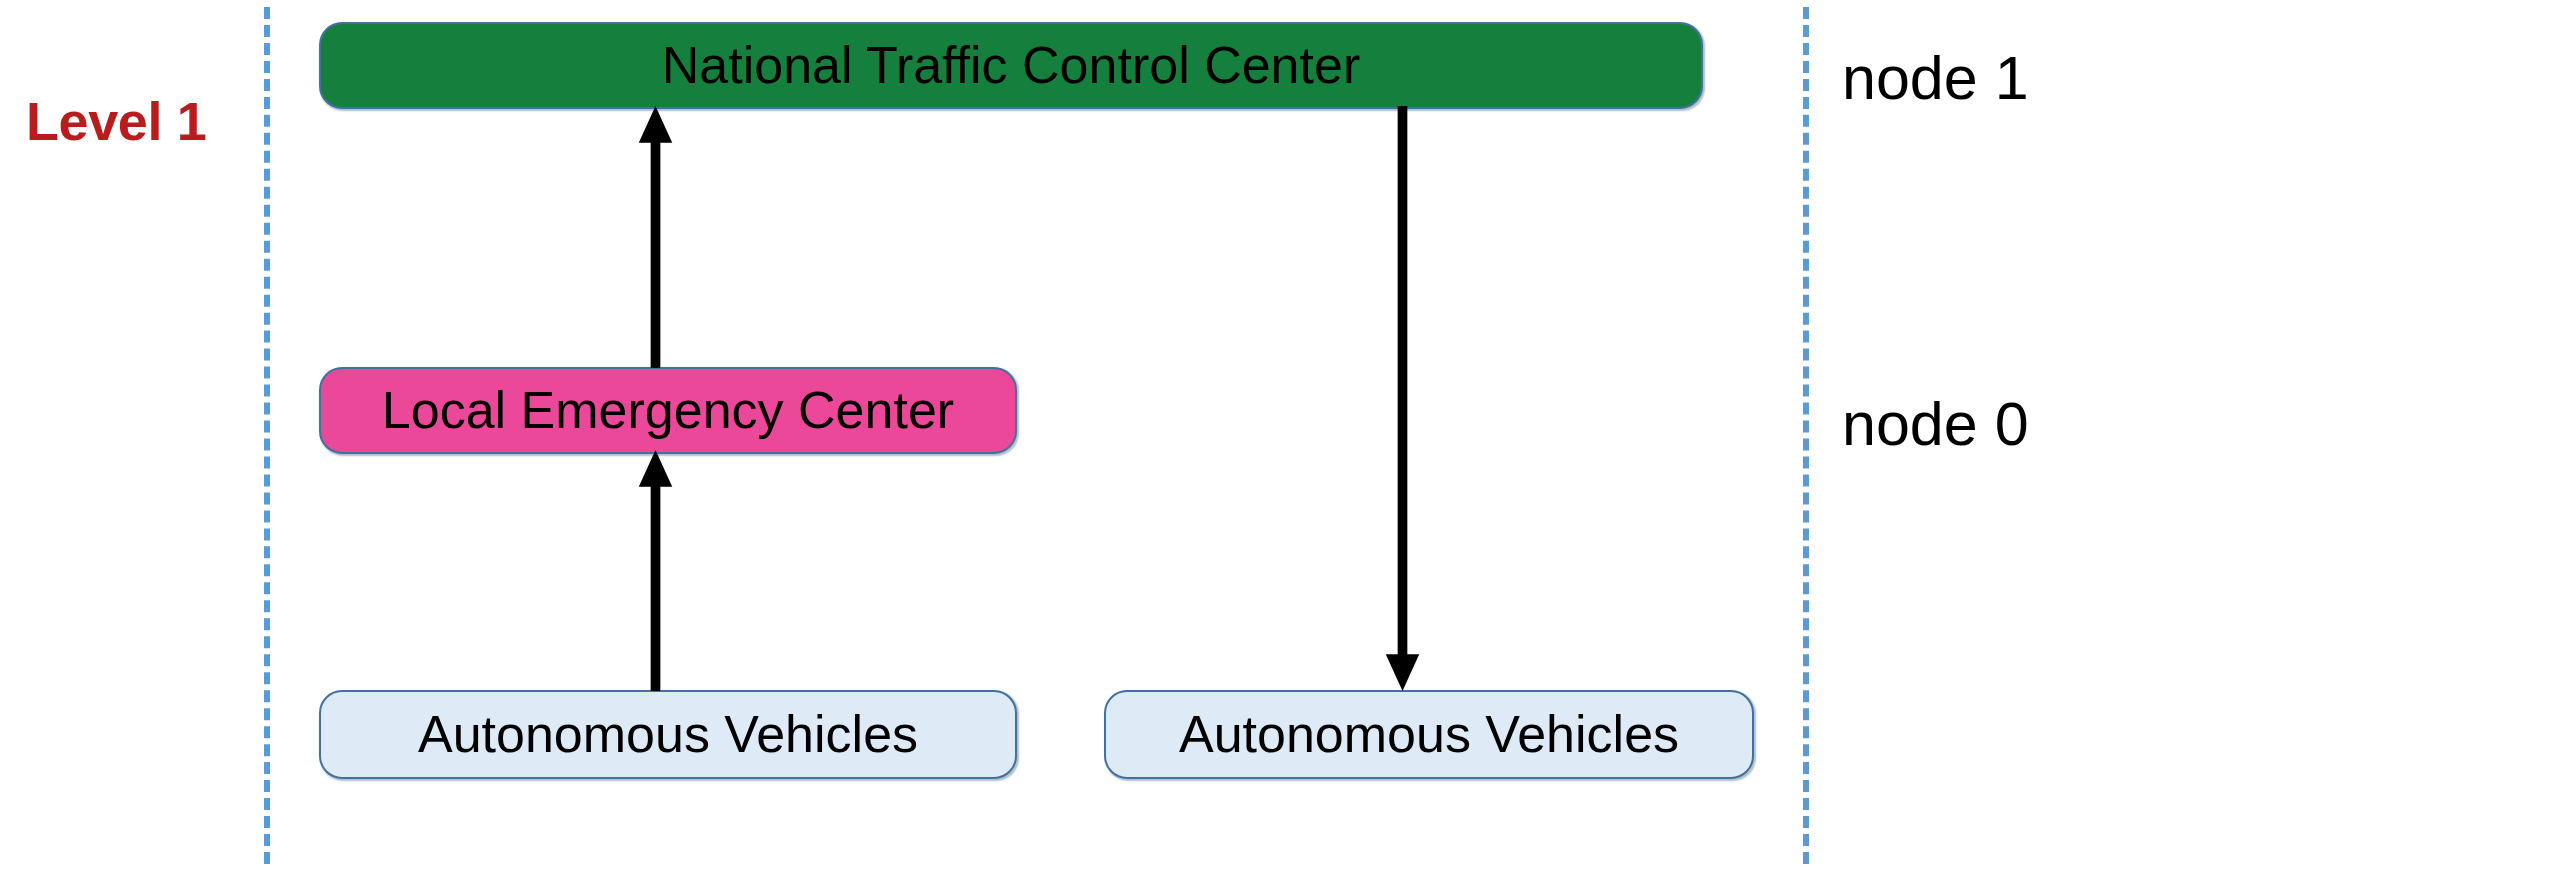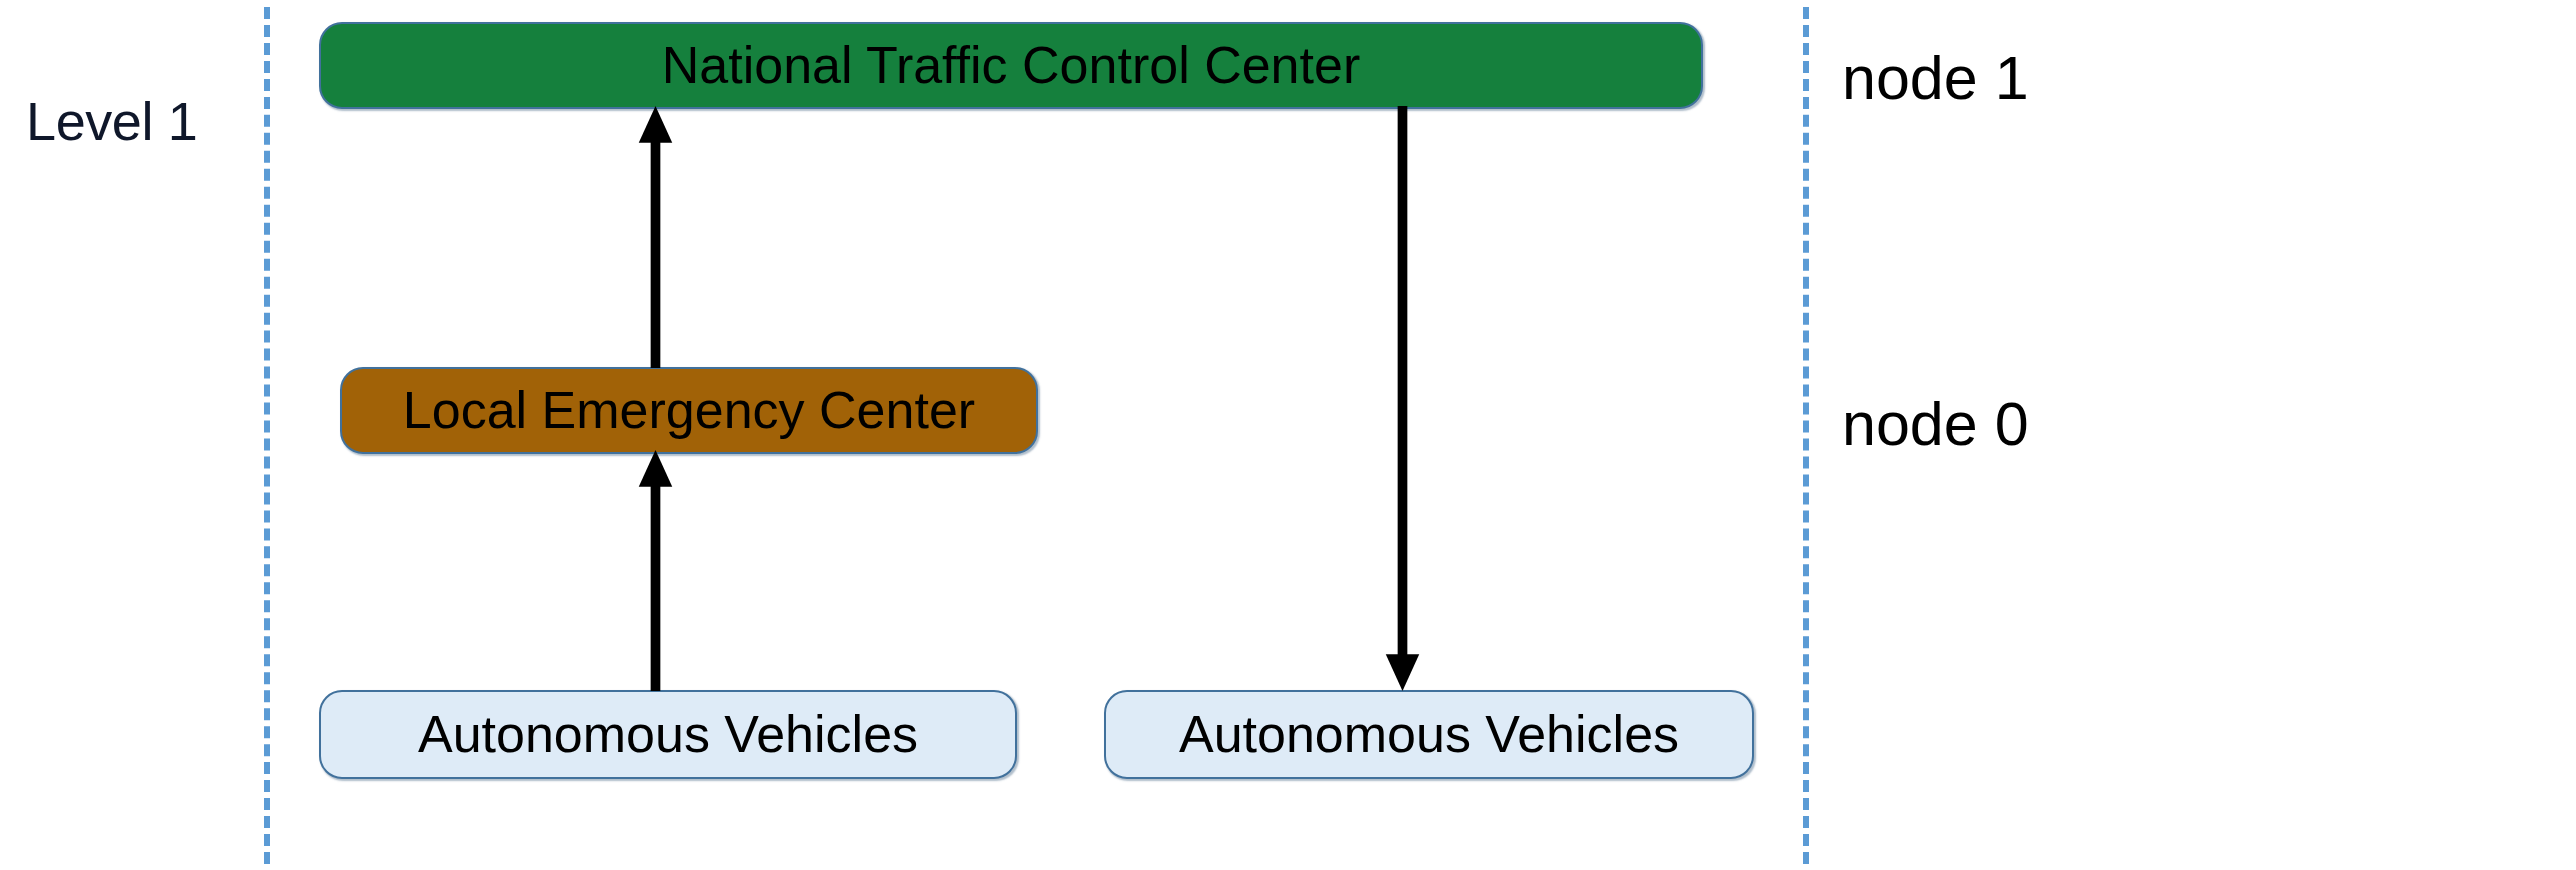--- a/index.html
+++ b/index.html
@@ -23,22 +23,22 @@
     border-left: 6.1px dashed #5B9BD5;
   }
   #divider-left  { left: 264px;  top: 7px; height: 857px; }
   #divider-right { left: 1803px; top: 7px; height: 857px; }
 
   
   .level-label {
     position: absolute;
     left: 26px;
     width: 218px;
-    color: #0f172a;
-    font-weight: normal;
+    color: #b91c1c;
+    font-weight: bold;
     font-size: 54px;
     line-height: 1;
     letter-spacing: -0.4px;
     white-space: nowrap;
   }
   #level-1-label { top: 94px; }
   #level-2-label { top: 384px; }
   #level-3-label { top: 711px; }
 
   
@@ -52,21 +52,21 @@
     justify-content: center;
     color: #000000;
     font-size: 52px;
     line-height: 1.05;
     text-align: center;
     white-space: nowrap;
     box-shadow: 1.7px 1.7px 1.7px rgba(80,110,140,0.45);
   }
 
   #box-national  { left: 319px;  top: 22px;  width: 1384px; height: 87px; background: #15803d; }
-  #box-emergency { left: 319px;  top: 367px; width: 698px;  height: 87px; background: #a16207; margin-left: 21px; }
+  #box-emergency { left: 319px;  top: 367px; width: 698px;  height: 87px; background: #ec4899; }
   #box-vehicles-left  { left: 319px;  top: 690px; width: 698px; height: 89px; background: #DEEBF7; }
   #box-vehicles-right { left: 1104px; top: 690px; width: 650px; height: 89px; background: #DEEBF7; }
 
   
   .arrow { position: absolute; }
   #arrow-up-l2-to-l1 { left: 637px;  top: 106px; width: 37px; height: 262px; }
   #arrow-up-l3-to-l2 { left: 637px;  top: 450px; width: 37px; height: 241px; }
   #arrow-down-l1-to-l3 { left: 1384px; top: 106px; width: 37px; height: 585px; }
   .arrow svg { display: block; width: 100%; height: 100%; overflow: visible; }
 

